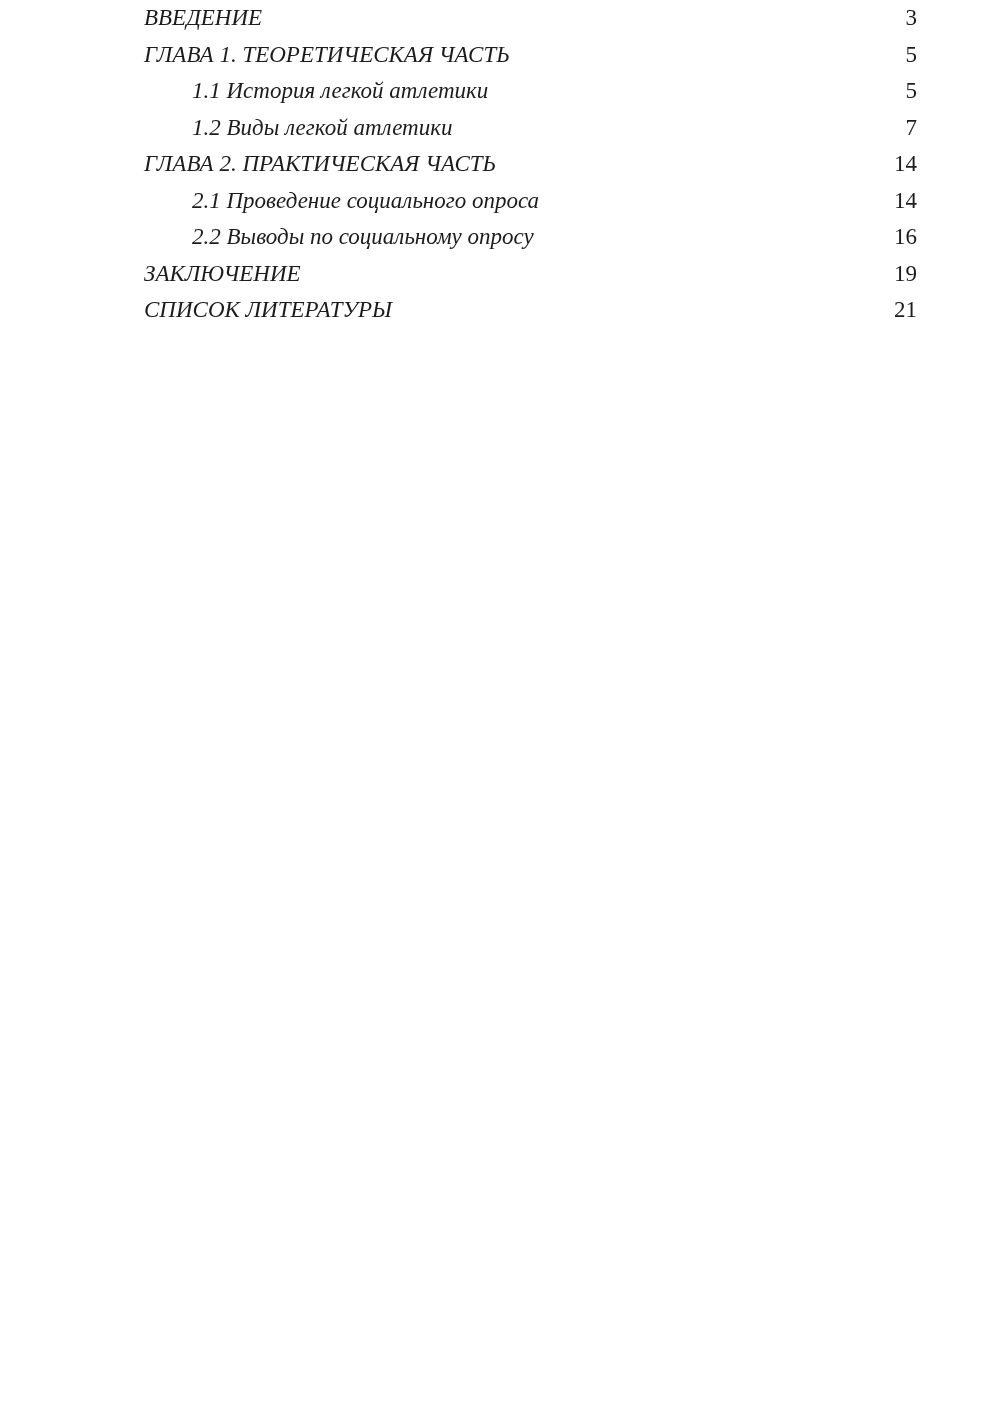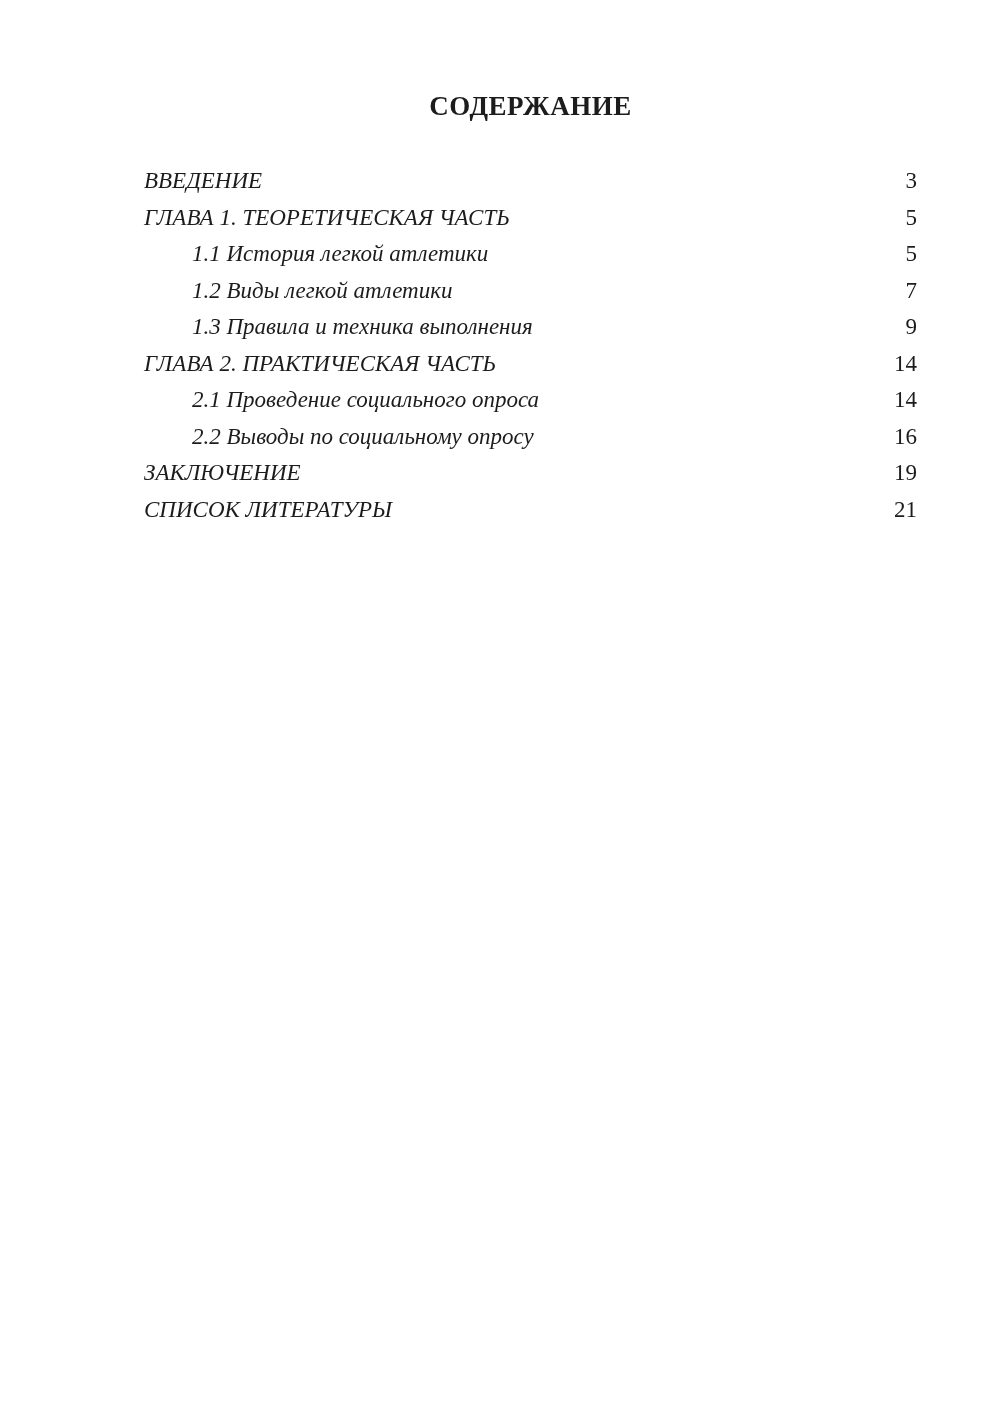--- a/index.html
+++ b/index.html
@@ -42,42 +42,37 @@
     font-size: 23px;
   }
   .toc-row.lvl1 .toc-label { padding-left: 48px; }
   .toc-label { white-space: nowrap; font-style: italic; }
   .toc-page { white-space: nowrap; text-align: right; }
 </style>
 </head>
 <body>
 
 <div class="page">
-  <h1 class="doc-title">СОДЕРЖАНИЕ</h1>
 
   <div class="toc" id="toc">
       <div class="toc-row lvl0">
     <span class="toc-label">ВВЕДЕНИЕ</span>
     <span class="toc-page">3</span>
   </div>
       <div class="toc-row lvl0">
     <span class="toc-label">ГЛАВА 1. ТЕОРЕТИЧЕСКАЯ ЧАСТЬ</span>
     <span class="toc-page">5</span>
   </div>
       <div class="toc-row lvl1">
     <span class="toc-label">1.1 История легкой атлетики</span>
     <span class="toc-page">5</span>
   </div>
       <div class="toc-row lvl1">
     <span class="toc-label">1.2 Виды легкой атлетики</span>
     <span class="toc-page">7</span>
-  </div>
-      <div class="toc-row lvl1">
-    <span class="toc-label">1.3 Правила и техника выполнения</span>
-    <span class="toc-page">9</span>
   </div>
       <div class="toc-row lvl0">
     <span class="toc-label">ГЛАВА 2. ПРАКТИЧЕСКАЯ ЧАСТЬ</span>
     <span class="toc-page">14</span>
   </div>
       <div class="toc-row lvl1">
     <span class="toc-label">2.1 Проведение социального опроса</span>
     <span class="toc-page">14</span>
   </div>
       <div class="toc-row lvl1">

